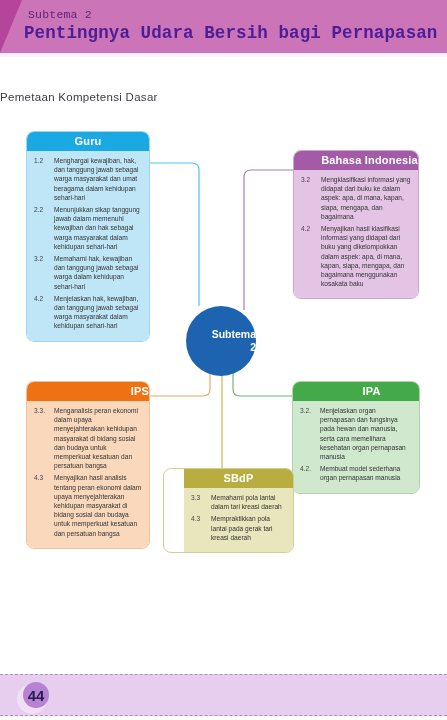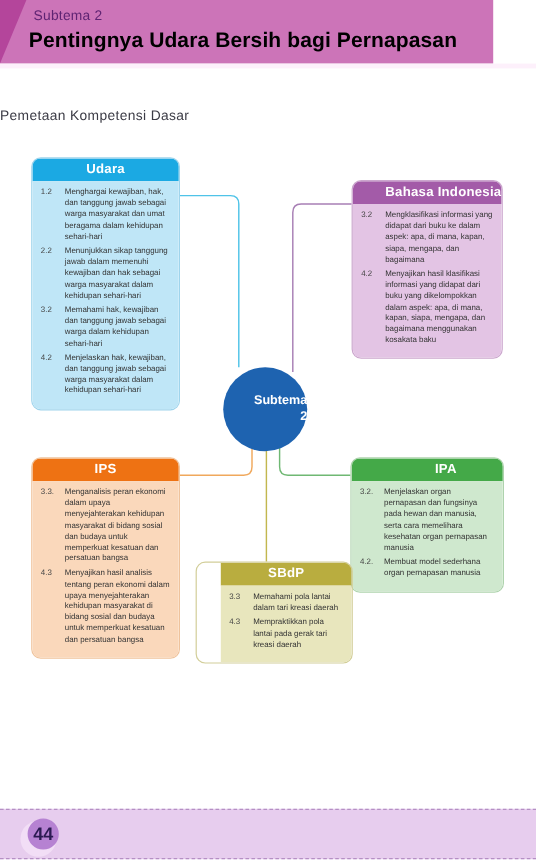--- a/index.html
+++ b/index.html
@@ -12,44 +12,45 @@
     background: #ffffff;
     font-family: "Liberation Sans", sans-serif;
     overflow: hidden;
     position: relative;
   }
 
   
   .header {
     position: absolute;
     left: 0; top: 0;
-    width: 411px; height: 53px;
+    width: 447px; height: 53px;
     background: #cc74b8;
     overflow: hidden;
+    font-family: Liberation Mono, monospace;
   }
   .header-accent {
     position: absolute;
     left: 0; top: 0;
     width: 0; height: 0;
     border-left: 22px solid #b4459b;
     border-bottom: 53px solid transparent;
   }
   .header-sub {
     position: absolute;
     left: 28px; top: 8px;
     font-size: 11.5px;
     color: #5f2473;
     letter-spacing: .2px;
   }
   .header-title {
     position: absolute;
     left: 24px; top: 23px;
     font-size: 17.5px;
     font-weight: bold;
-    color: #000000;
+    color: #4c1d95;
     letter-spacing: .1px;
     white-space: nowrap;
   }
   .header-strip {
     position: absolute;
     left: 0; top: 53px;
     width: 447px; height: 4px;
     background: #fdf0fb;
   }
 
@@ -114,21 +115,21 @@
   #box-ppkn { border: 1px solid #9fd4ec; }
 
   
   #box-bindo { left: 293px; top: 150px; width: 126px; }
   #box-bindo .box-head { background: #a35ba8; padding-left: 27px; }
   #box-bindo .box-body { background: #e3c4e4; }
   #box-bindo { border: 1px solid #cba6cd; }
 
   
   #box-ips { left: 26px; top: 381px; width: 124px; }
-  #box-ips .box-head { background: #ee7213; }
+  #box-ips .box-head { background: #ee7213; text-align: right; }
   #box-ips .box-body { background: #fad8bb; }
   #box-ips { border: 1px solid #efc39c; }
 
   
   #box-ipa { left: 292px; top: 381px; width: 128px; }
   #box-ipa .box-head { background: #44a948; padding-left: 31px; }
   #box-ipa .box-body { background: #cfe8ce; }
   #box-ipa { border: 1px solid #aed3ad; }
 
   
@@ -212,21 +213,21 @@
   <path d="M293,170 L251,170 Q244,170 244,177 L244,310" fill="none" stroke="#a87fb5" stroke-width="1.2"></path>
 
   <path d="M150,396 L203,396 Q210,396 210,389 L210,372" fill="none" stroke="#f0a85c" stroke-width="1.2"></path>
 
   <path d="M292,396 L240,396 Q233,396 233,389 L233,372" fill="none" stroke="#6fb873" stroke-width="1.2"></path>
 
   <path d="M222,372 L222,468" fill="none" stroke="#c2b74f" stroke-width="1.2"></path>
 </svg>
 
 <div class="box" id="box-ppkn">
-  <div class="box-head">Udara</div>
+  <div class="box-head">Guru</div>
   <div class="box-body">
     <div class="kd-row">
       <div class="kd-num">1.2</div>
       <div class="kd-text">Menghargai kewajiban, hak, dan tanggung jawab sebagai warga masyarakat dan umat beragama dalam kehidupan sehari-hari</div>
     </div>
     <div class="kd-row">
       <div class="kd-num">2.2</div>
       <div class="kd-text">Menunjukkan sikap tanggung jawab dalam memenuhi kewajiban dan hak sebagai warga masyarakat dalam kehidupan sehari-hari</div>
     </div>
     <div class="kd-row">

